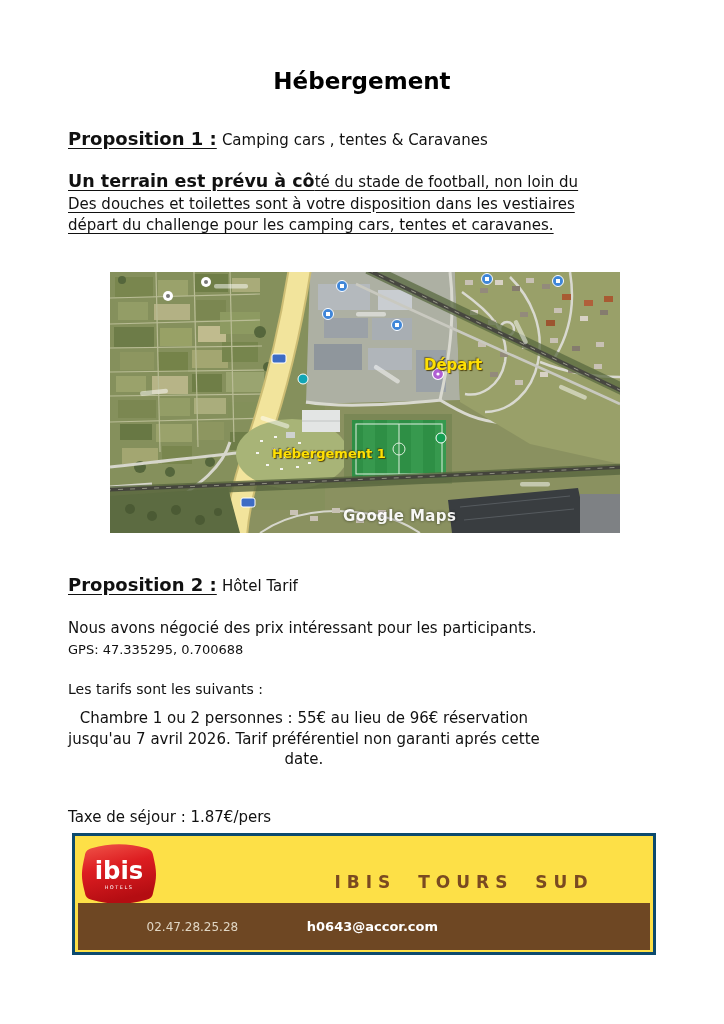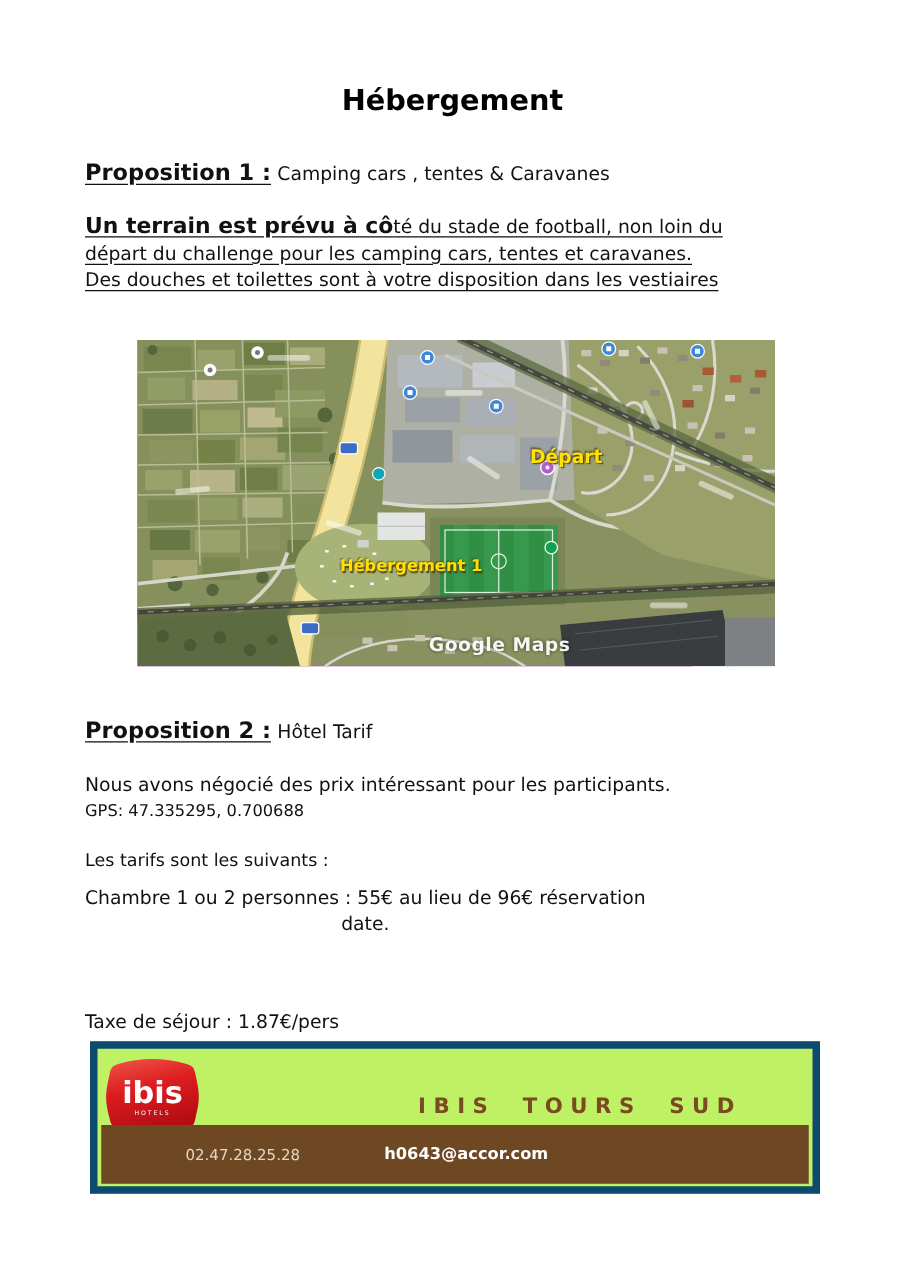--- a/index.html
+++ b/index.html
@@ -30,21 +30,21 @@
   #map svg{display:block;}
   .map-label{position:absolute;font-weight:bold;color:#ffe003;white-space:nowrap;
              text-shadow:1px 1px 1px rgba(70,55,0,.9), -1px -1px 1px rgba(70,55,0,.6);}
   #depart-label{left:314px;top:84px;font-size:15px;}
   #hebergement-label{left:162px;top:174px;font-size:13px;}
   #google-watermark{position:absolute;left:233px;top:235px;font-size:15px;font-weight:bold;
                     color:#fff;opacity:.93;letter-spacing:.4px;
                     text-shadow:0 0 3px rgba(0,0,0,.65);}
 
   
-  #footer{top:833px;left:72px;width:584px;height:122px;background:#bef264;border:6px solid #0c4a6e;box-sizing:border-box;}
+  #footer{top:833px;left:72px;width:584px;height:122px;background:#fde047;border:3px solid #0c4a6e;box-sizing:border-box;}
   #ibis-logo{position:absolute;left:6px;top:6px;width:76px;height:64px;}
   #hotel-name{position:absolute;left:200px;right:0;top:36px;text-align:center;
               font-size:17px;font-weight:bold;letter-spacing:6px;word-spacing:10px;color:#7a4a21;}
   #footer-bar{position:absolute;left:3px;right:3px;bottom:2px;height:47px;background:#6e4723;
               display:grid;grid-template-columns:40% 20% 40%;align-items:center;}
   .bar-cell{text-align:center;color:#e0d6c4;}
   #bar-address{font-size:12px;line-height:16px;}
   #bar-phone{font-size:12px;}
   #bar-email{font-size:13px;font-weight:bold;color:#ffffff;}
 </style>
@@ -55,22 +55,22 @@
 
   <div class="abs doc-title">Hébergement</div>
 
   <div class="abs prop-line" id="prop1">
     <span class="prop-heading">Proposition 1 :</span>
     <span class="prop-sub">Camping cars , tentes &amp; Caravanes</span>
   </div>
 
   <div class="abs intro-para">
     <span class="u"><span class="lead">Un terrain est prévu à cô</span><span>té du stade de football, non loin du</span></span>
+    <span class="u">Des douches et toilettes sont à votre disposition dans les vestiaires</span>
     <span class="u">départ du challenge pour les camping cars, tentes et caravanes.</span>
-    <span class="u">Des douches et toilettes sont à votre disposition dans les vestiaires</span>
   </div>
 
   <div class="abs" id="map">
     <svg viewBox="0 0 510 261" width="510" height="261">
       <rect width="510" height="261" fill="#8a9160"></rect>
 
       <rect x="0" y="0" width="215" height="238" fill="#85905c"></rect>
       <g>
         <rect x="5" y="5" width="38" height="20" fill="#79864e"></rect>
           <rect x="48" y="8" width="30" height="16" fill="#9aa26b"></rect>
@@ -303,20 +303,21 @@
     <span class="prop-heading">Proposition 2 :</span>
     <span class="prop-sub">Hôtel Tarif</span>
   </div>
 
   <div class="abs" id="negotiated">Nous avons négocié des prix intéressant pour les participants.</div>
   <div class="abs" id="gps-line">GPS: 47.335295, 0.700688</div>
   <div class="abs" id="tariffs-heading">Les tarifs sont les suivants :</div>
 
   <div class="abs" id="room-para">
     <span class="ln">Chambre 1 ou 2 personnes : 55€ au lieu de 96€ réservation</span>
+    <span class="ln">jusqu'au 7 avril 2026. Tarif préférentiel non garanti aprés cette</span>
     <span class="ln">date.</span>
   </div>
 
   <div class="abs" id="tax-line">Taxe de séjour : 1.87€/pers</div>
 
   <div class="abs" id="footer">
     <svg id="ibis-logo" viewBox="0 0 100 84">
       <defs>
         <linearGradient id="redGrad" x1="0" y1="0" x2="0.3" y2="1">
           <stop offset="0" stop-color="#f0564a"></stop>

